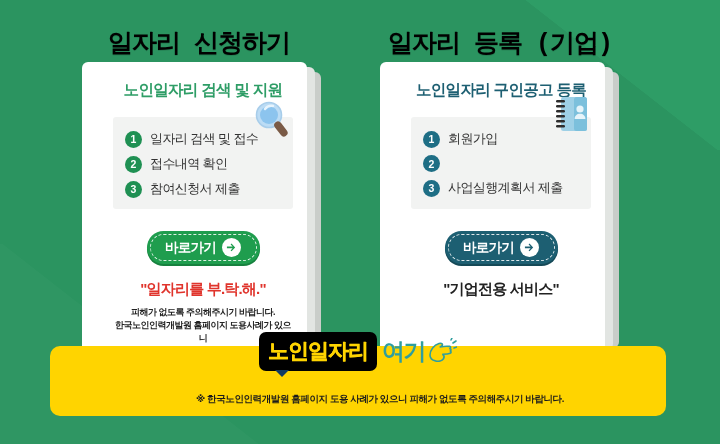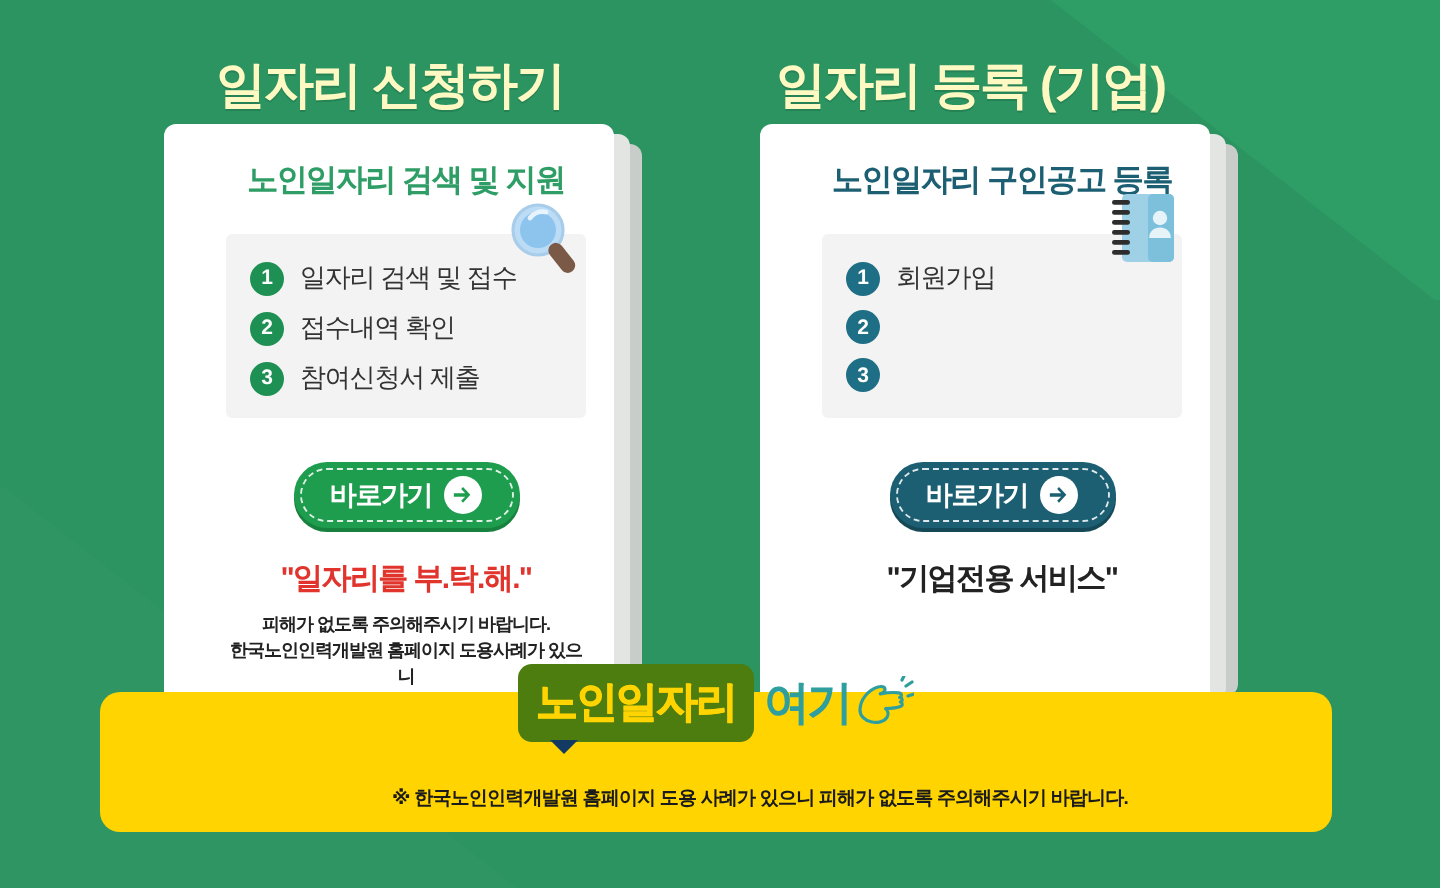--- a/index.html
+++ b/index.html
@@ -17,23 +17,24 @@
   }
   .bg-diag2 {
     position:absolute; left:0; bottom:0; width:260px; height:200px;
     background:linear-gradient(38deg, rgba(255,255,255,0.02) 0%, rgba(255,255,255,0.02) 50%, transparent 50.2%);
     pointer-events:none;
   }
 
   
   .head {
     position:absolute; top:26px;
-    font-size:25px; font-weight:bold; color:#fef9c3;
+    font-size:25px; font-weight:bold; color:#000000;
     letter-spacing:-1px; white-space:nowrap;
     text-shadow:0 1px 0 rgba(0,0,0,.12);
+    font-family:Liberation Mono, monospace;
   }
   .head.left  { left:108px; }
   .head.right { left:388px; }
 
   
   .card-wrap { position:absolute; top:62px; width:225px; height:290px; }
   .card-wrap.left  { left:82px; }
   .card-wrap.right { left:380px; }
 
   
@@ -127,21 +128,21 @@
   }
   .banner-note {
     position:absolute; left:0; right:0; bottom:10px; text-align:center;
     font-size:9.5px; font-weight:bold; color:#1b1b1b; letter-spacing:-0.4px;margin-left:44px;
   }
   .logo {
     position:absolute; left:50%; top:-14px; transform:translateX(-50%);
     display:flex; align-items:center; white-space:nowrap;
   }
   .logo-bubble {
-    background:#4d7c0f; border-radius:7px; padding:5px 9px 6px 9px;
+    background:#000000; border-radius:7px; padding:5px 9px 6px 9px;
     position:relative;
   }
   .logo-bubble::after {
     content:""; position:absolute; left:16px; bottom:-6px;
     border-left:7px solid transparent; border-right:7px solid transparent;
     border-top:7px solid #123a63;
   }
   .logo-bubble span {
     font-size:21px; font-weight:bold; color:#ffd400; letter-spacing:-1px;
     -webkit-text-stroke:0.4px #ffd400;
@@ -233,20 +234,21 @@
       </div>
       <div class="list-row">
         <div class="badge">1</div>
         <div class="list-label">회원가입</div>
       </div>
       <div class="list-row">
         <div class="badge">2</div>
       </div>
       <div class="list-row">
         <div class="badge">3</div>
+        <div class="list-label">사업실행계획서 제출</div>
       </div>
     </div>
 
     <div class="go-btn">
       <div class="dash"></div>
       <span class="go-label">바로가기</span>
       <span class="arrow-circ">
         <svg viewBox="0 0 12 12" width="11" height="11">
             <path d="M1 5h6.2L5 2.7 6 1.7 10 5.9 6 10.2 5 9.2l2.2-2.3H1z"></path>
           </svg>

